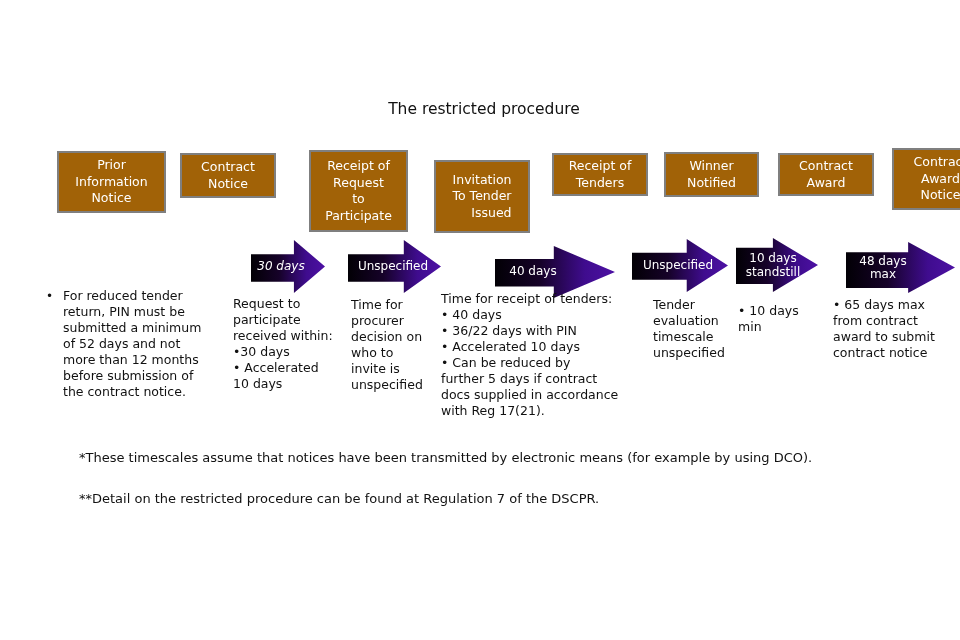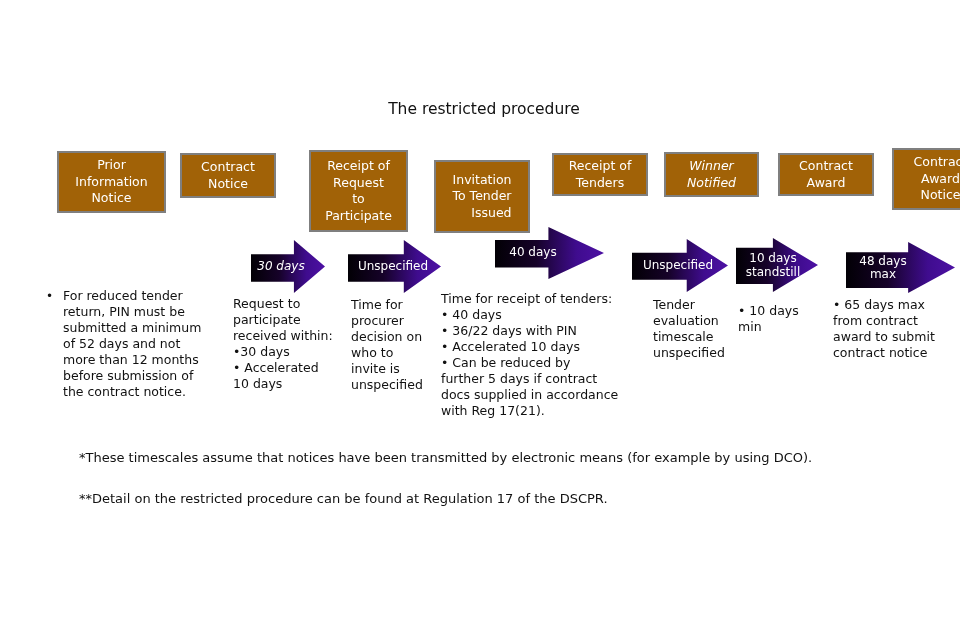--- a/index.html
+++ b/index.html
@@ -32,34 +32,34 @@
     text-align: center;
     font-size: 12.5px;
     line-height: 16.5px;
     white-space: pre-line;
   }
   .s1 { left: 24px;  top: 151px; width: 109px; height: 62px; }
   .s2 { left: 147px; top: 153px; width: 96px;  height: 45px; }
   .s3 { left: 276px; top: 150px; width: 99px;  height: 82px; }
   .s4 { left: 401px; top: 160px; width: 96px;  height: 73px; text-align: right; }
   .s5 { left: 519px; top: 153px; width: 96px;  height: 43px; }
-  .s6 { left: 631px; top: 152px; width: 95px;  height: 45px; font-style: italic; }
+  .s6 { left: 631px; top: 152px; width: 95px;  height: 45px; }
   .s7 { left: 745px; top: 153px; width: 96px;  height: 43px; }
   .s8 { left: 859px; top: 148px; width: 97px;  height: 62px; }
   
   .arrow {
     position: absolute;
     background: linear-gradient(90deg, #020005 0%, #160229 38%, #3f0c8e 75%, #4d11a4 100%);
   }
   .a1 { left: 218px; top: 240px; width: 74px;  height: 53px;
         clip-path: polygon(0 27%, 58% 27%, 58% 0, 100% 50%, 58% 100%, 58% 79%, 0 79%); font-style: italic; }
   .a2 { left: 315px; top: 240px; width: 93px;  height: 53px;
         clip-path: polygon(0 27%, 60% 27%, 60% 0, 100% 50%, 60% 100%, 60% 79%, 0 79%); }
-  .a3 { left: 462px; top: 227px; width: 109px; height: 52px;
-        clip-path: polygon(0 25%, 49% 25%, 49% 0, 100% 50%, 49% 100%, 49% 78%, 0 78%); }
+  .a3 { left: 462px; top: 246px; width: 109px; height: 52px;
+        clip-path: polygon(0 25%, 49% 25%, 49% 0, 100% 50%, 49% 100%, 49% 78%, 0 78%); padding-left: 11px; }
   .a4 { left: 599px; top: 239px; width: 96px;  height: 53px;
         clip-path: polygon(0 26%, 57% 26%, 57% 0, 100% 50%, 57% 100%, 57% 77%, 0 77%); }
   .a5 { left: 703px; top: 238px; width: 82px;  height: 54px;
         clip-path: polygon(0 18%, 45% 18%, 45% 0, 100% 50%, 45% 100%, 45% 85%, 0 85%); }
   .a6 { left: 813px; top: 242px; width: 109px; height: 51px;
         clip-path: polygon(0 20%, 57% 20%, 57% 0, 100% 50%, 57% 100%, 57% 90%, 0 90%); }
   .arrow .lbl {
     position: absolute;
     top: 50%;
     transform: translateY(-50%);
@@ -200,15 +200,15 @@
 timescale
 unspecified</div>
   <div class="anote n5">• 10 days
 min</div>
   <div class="anote n6">• 65 days max
 from contract
 award to submit
 contract notice</div>
 
   <div class="footnote1">*These timescales assume that notices have been transmitted by electronic means (for example by using DCO).</div>
-  <div class="footnote2">**Detail on the restricted procedure can be found at Regulation 17 of the DSCPR.</div>
+  <div class="footnote2">**Detail on the restricted procedure can be found at Regulation 7 of the DSCPR.</div>
 
 </div>
 
 </body></html>

